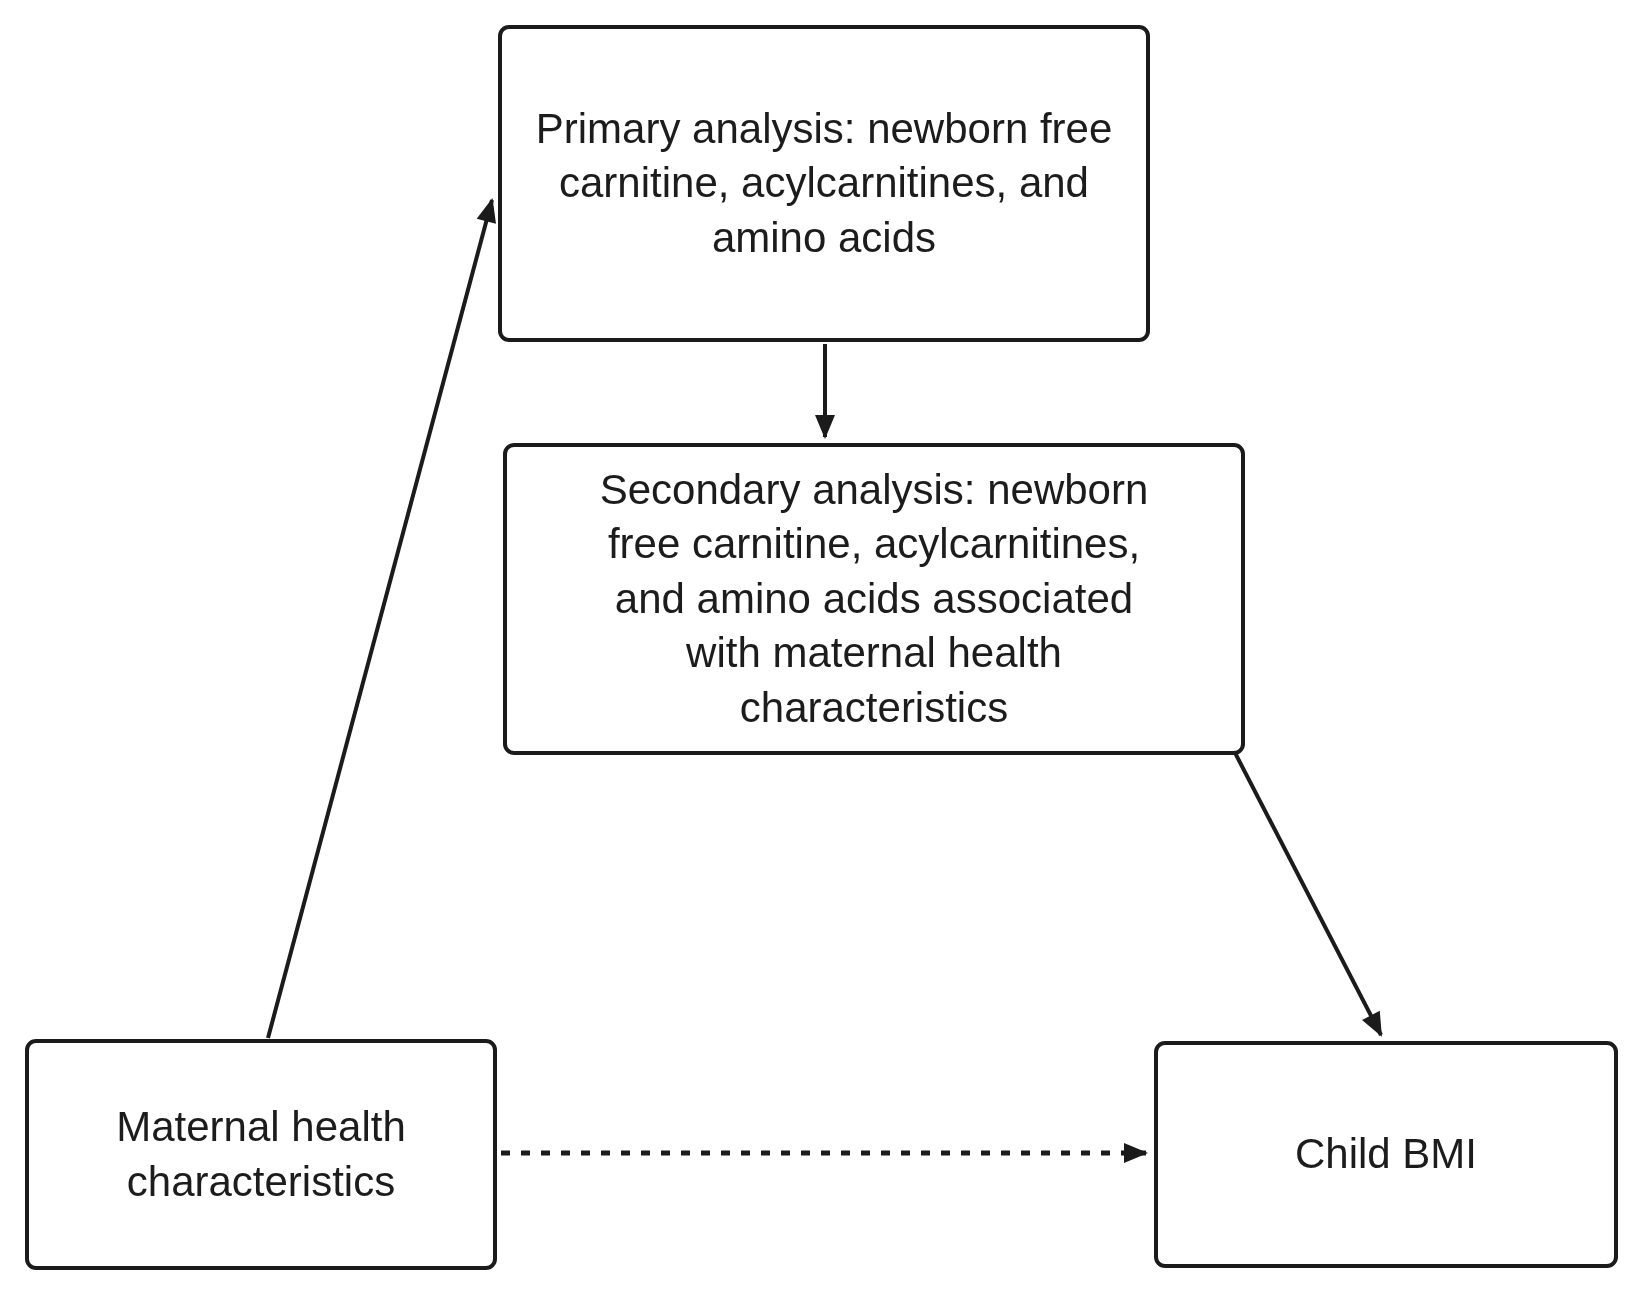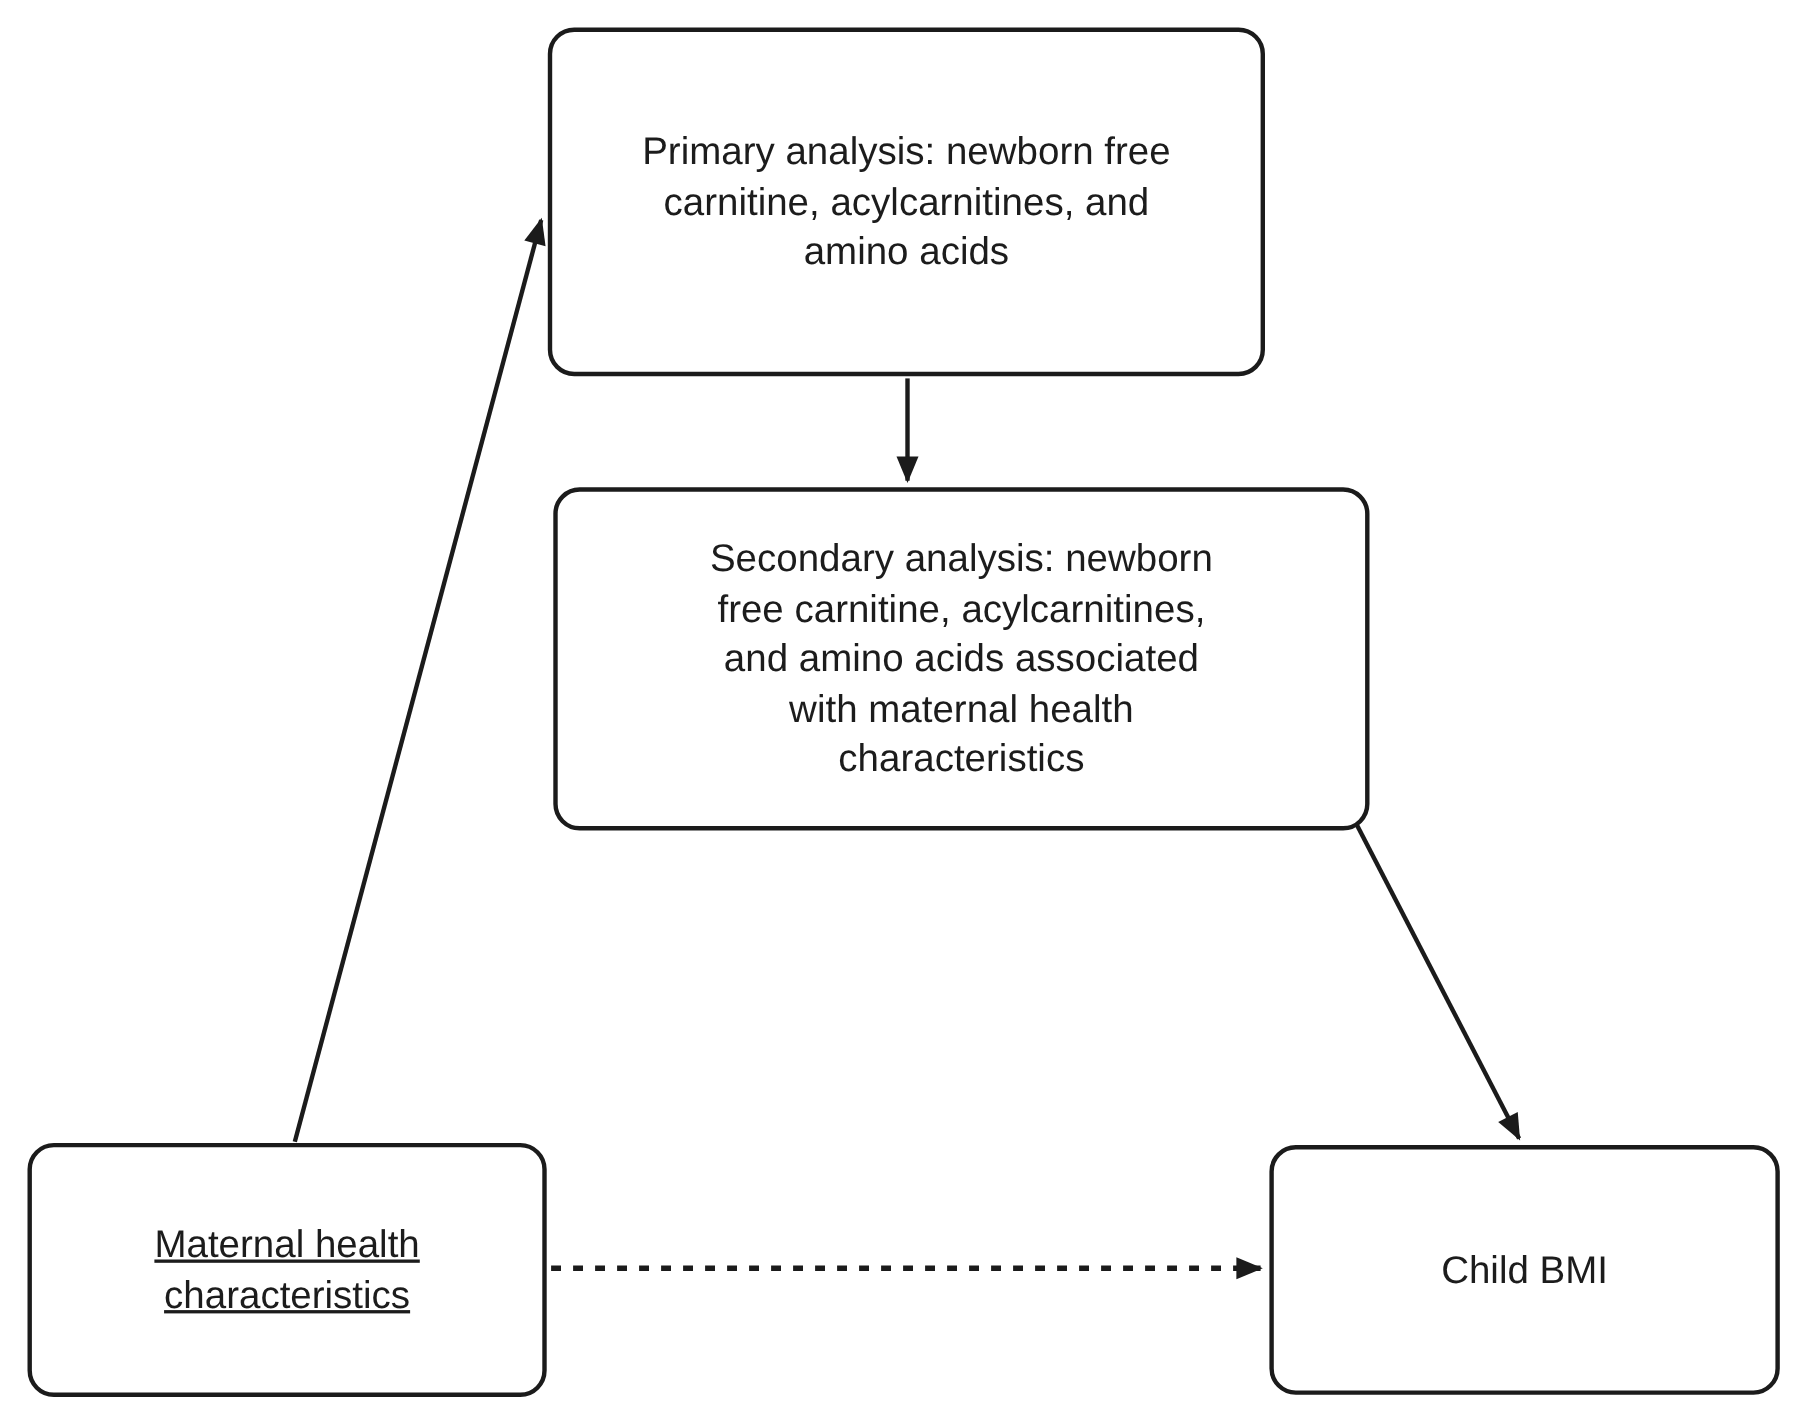--- a/index.html
+++ b/index.html
@@ -21,30 +21,30 @@
   }
   .edge{
     stroke:var(--stroke);stroke-width:4;fill:none;
   }
   .edge.dashed{
     stroke-width:5;stroke-dasharray:9 11;
   }
   .arrowhead{fill:var(--stroke);}
   .node{
     position:absolute;background:var(--bg);
-    border:4px solid var(--stroke);border-radius:24px;
+    border:4px solid var(--stroke);border-radius:11px;
     display:flex;align-items:center;justify-content:center;
     text-align:center;color:var(--text);
-    font-size:35px;line-height:1.3;font-weight:400;
+    font-size:42px;line-height:1.3;font-weight:400;
     padding:10px 16px;
   }
   .node .label{white-space:pre-line;}
   .node-primary   {left:498px;  top:25px;   width:652px; height:317px;}
   .node-secondary {left:503px;  top:443px;  width:742px; height:312px;}
-  .node-maternal  {left:25px;   top:1039px; width:472px; height:231px;text-decoration:underline;}
+  .node-maternal  {left:25px;   top:1039px; width:472px; height:231px;}
   .node-child-bmi {left:1154px; top:1041px; width:464px; height:227px;}
 </style>
 </head>
 <body>
 
 <div class="canvas">
 
   <svg class="edges-layer" width="1640" height="1292" viewBox="0 0 1640 1292" xmlns="http://www.w3.org/2000/svg">
     <defs>
       <marker id="arrow" markerUnits="userSpaceOnUse" markerWidth="30" markerHeight="26" refX="24" refY="12" orient="auto">

